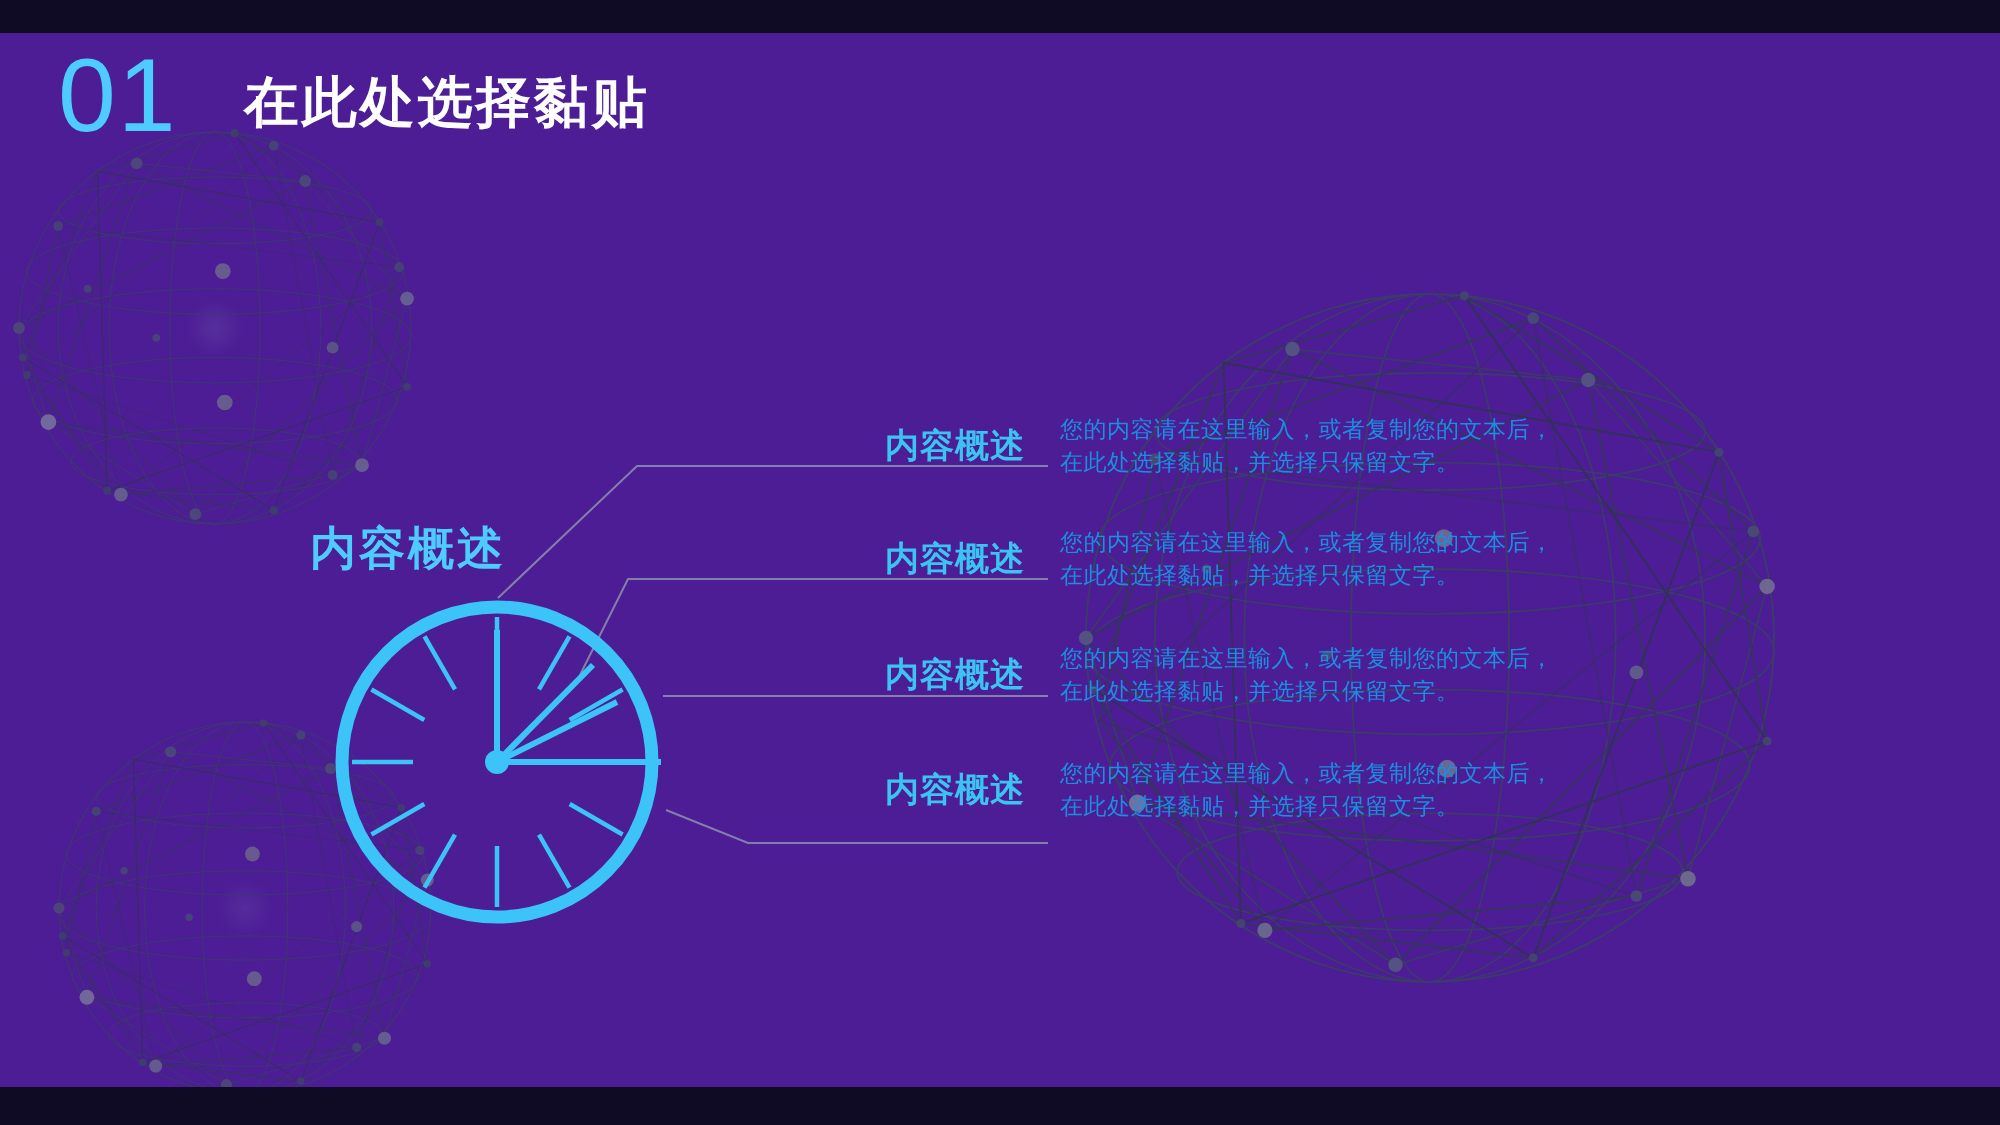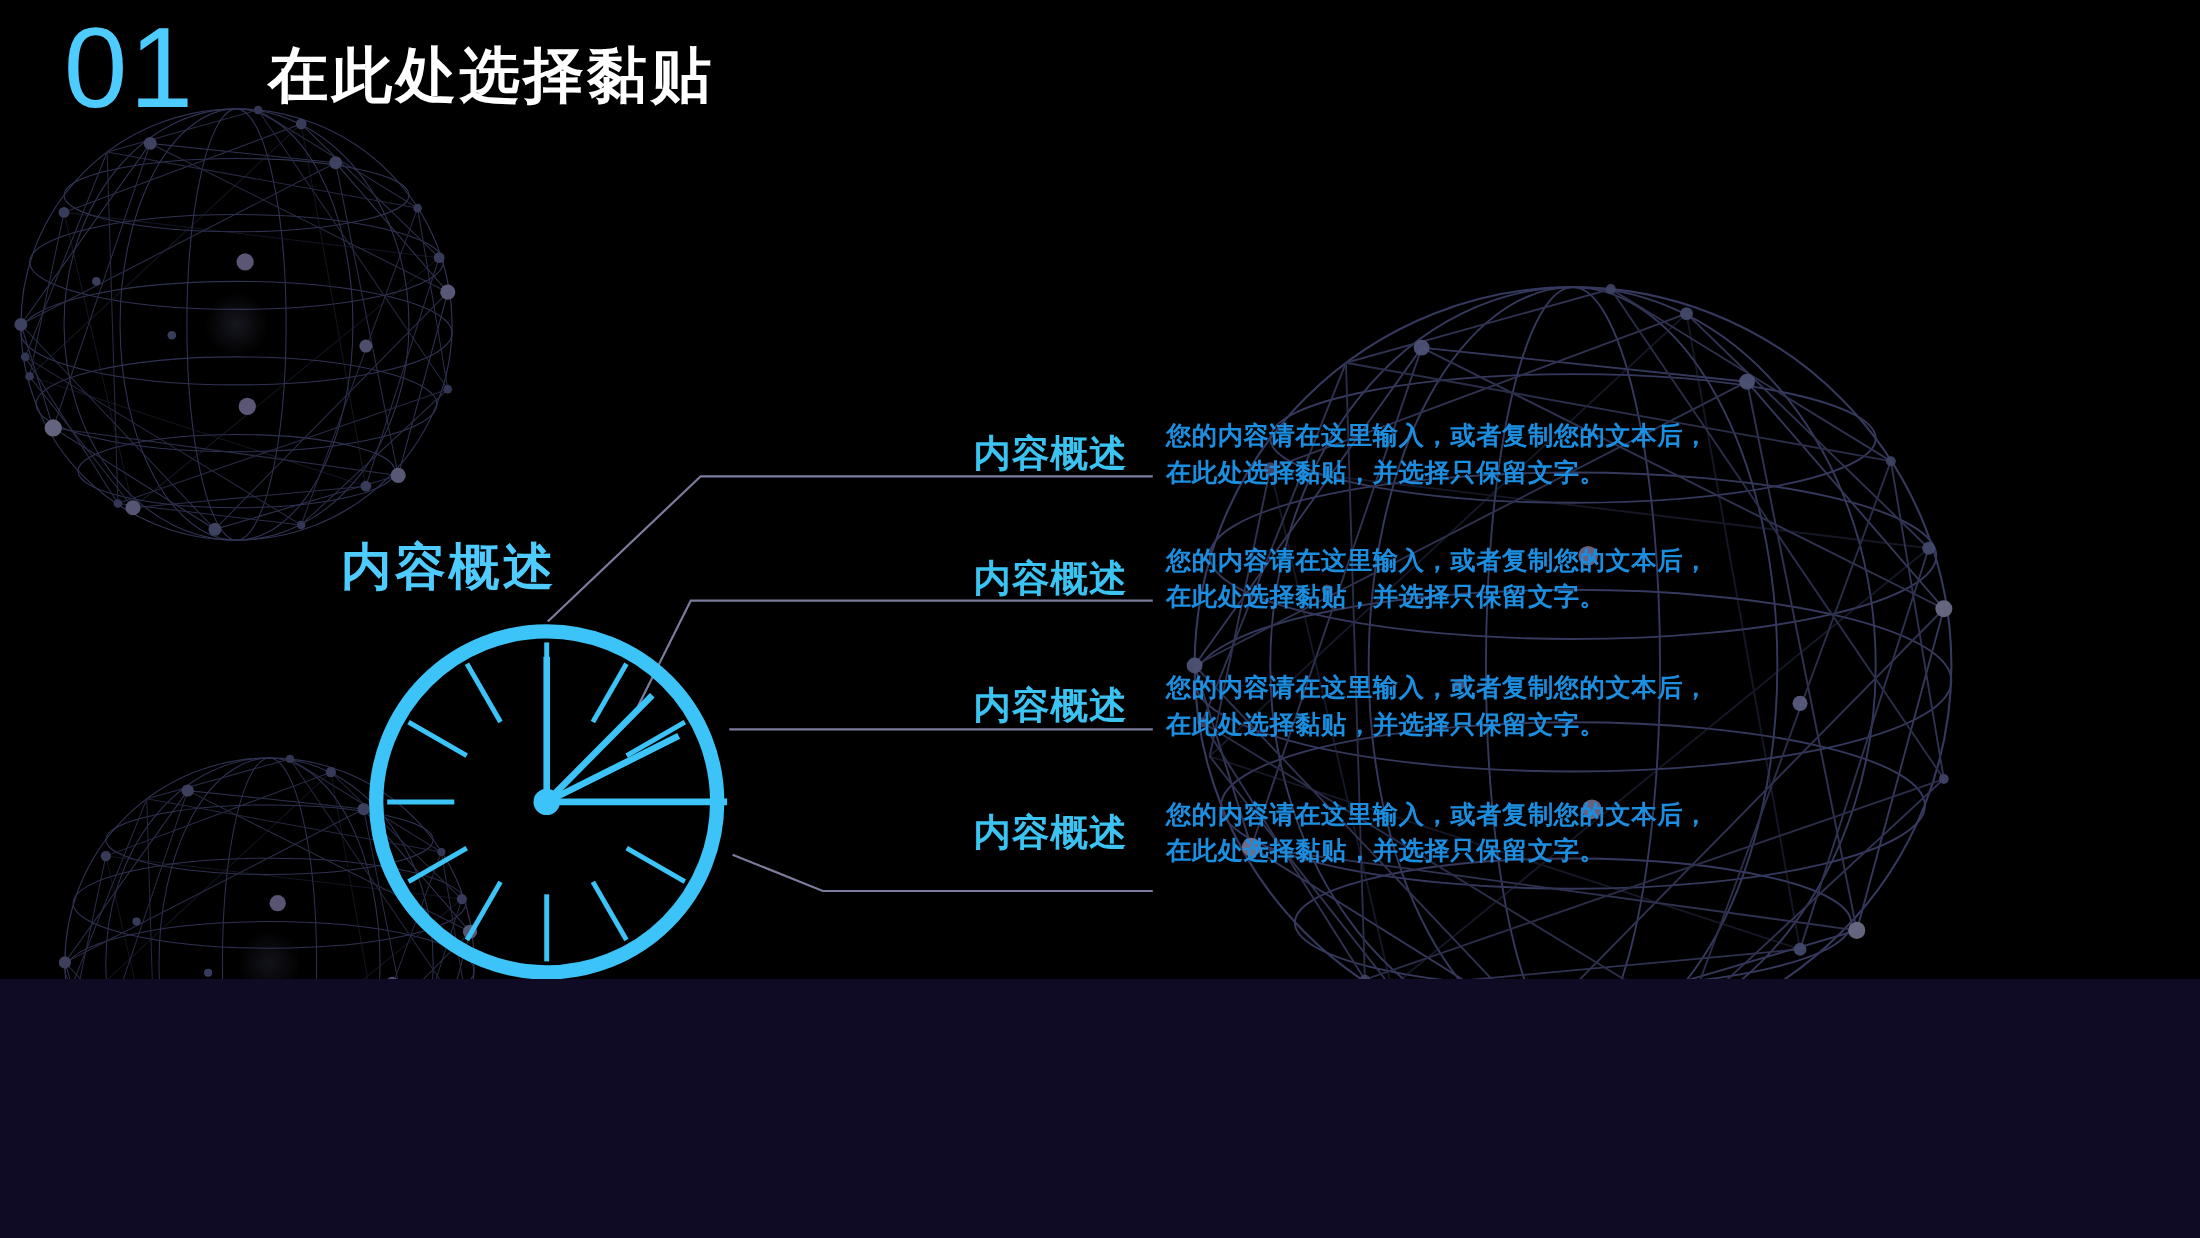--- a/index.html
+++ b/index.html
@@ -4,24 +4,25 @@
 <title>Slide</title>
 <style>
   html, body {
     margin: 0;
     padding: 0;
     background: #0f0b24;
   }
   #slide {
     position: relative;
     width: 2000px;
-    height: 890px;
-    background: #000000;
+    height: 1054px;
+    background: #4c1d95;
     overflow: hidden;
     font-family: "Liberation Sans", "DejaVu Sans", sans-serif;
+    margin-top: 33px;
   }
   #bg-svg {
     position: absolute;
     left: 0; top: 0;
     width: 2000px;
     height: 1125px;
     pointer-events: none;
   }
   #fg-svg {
     position: absolute;
@@ -89,21 +90,21 @@
   .row-label {
     font-size: 34px;
     font-weight: bold;
     color: #3bc3f2;
     letter-spacing: 1px;
     width: 175px;
     flex: 0 0 175px;
   }
   .row-body {
     font-size: 23px;
-    font-weight: bold;
+    font-weight: normal;
     color: #1b8ee0;
     line-height: 1.42;
     letter-spacing: 0.5px;
   }
   .row-body div { white-space: nowrap; }
 </style>
 </head>
 <body>
 
 <div id="slide">

